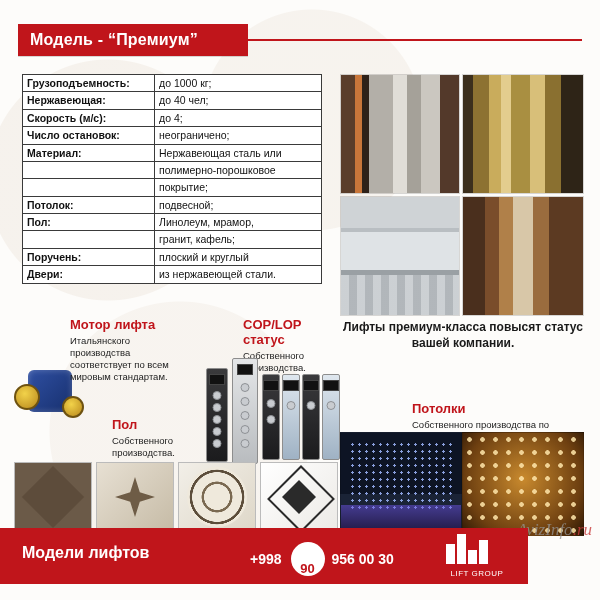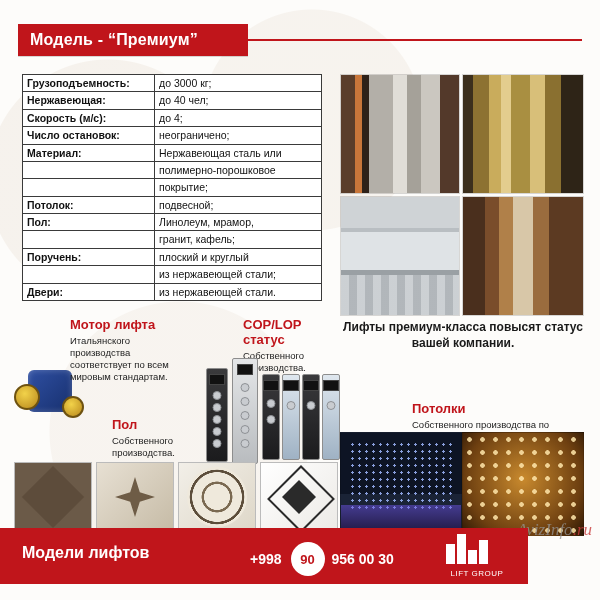--- a/index.html
+++ b/index.html
@@ -146,21 +146,21 @@
     position:absolute;left:0;bottom:16px;width:528px;height:56px;background:#c0151b;
   }
   .footer .models{
     position:absolute;left:22px;top:16px;color:#fff;font-size:16px;font-weight:bold;
   }
   .phone{position:absolute;left:250px;top:14px;display:flex;align-items:center;color:#fff;
     font-size:14px;font-weight:bold;}
   .phone .pre{margin-right:4px;}
   .phone .circle{
     width:34px;height:34px;border-radius:50%;background:#fff;color:#c0151b;
-    display:flex;align-items:center;justify-content:center;font-size:13px;font-weight:bold;
+    display:flex;align-items:flex-end;justify-content:center;font-size:13px;font-weight:bold;
     margin:0 5px;position:relative;
   }
   .phone .num{margin-left:2px;}
   .logo{position:absolute;right:14px;bottom:6px;width:74px;height:44px;}
   .logo .bars{position:absolute;left:6px;bottom:14px;display:flex;align-items:flex-end;gap:2px;}
   .logo .bar{width:9px;background:#fff;}
   .logo .txt{position:absolute;left:0;bottom:0;width:100%;text-align:center;color:#fff;font-size:8px;letter-spacing:.5px;}
   .watermark{
     position:absolute;right:8px;bottom:60px;color:rgba(150,150,150,.75);
     font-size:17px;font-style:italic;font-family:"Liberation Serif", serif;
@@ -174,21 +174,21 @@
 
   <div class="header-bar">
     <div class="title">Модель - “Премиум”</div>
   </div>
   <div class="header-rule"></div>
 
   <table class="spec-table">
     <tbody>
       <tr>
         <td class="k">Грузоподъемность:</td>
-        <td class="v">до 3000 кг;</td>
+        <td class="v">до 1000 кг;</td>
       </tr>
       <tr>
         <td class="k">Нержавеющая:</td>
         <td class="v">до 40 чел;</td>
       </tr>
       <tr>
         <td class="k">Скорость (м/с):</td>
         <td class="v">до 4;</td>
       </tr>
       <tr>
@@ -215,24 +215,20 @@
         <td class="k">Пол:</td>
         <td class="v">Линолеум, мрамор,</td>
       </tr>
       <tr class="sub">
         <td class="k"></td>
         <td class="v">гранит, кафель;</td>
       </tr>
       <tr>
         <td class="k">Поручень:</td>
         <td class="v">плоский и круглый</td>
-      </tr>
-      <tr class="sub">
-        <td class="k"></td>
-        <td class="v">из нержавеющей стали;</td>
       </tr>
       <tr>
         <td class="k">Двери:</td>
         <td class="v">из нержавеющей стали.</td>
       </tr>
     </tbody>
   </table>
 
   <div class="photos">
     <div class="ph" id="ph1">

